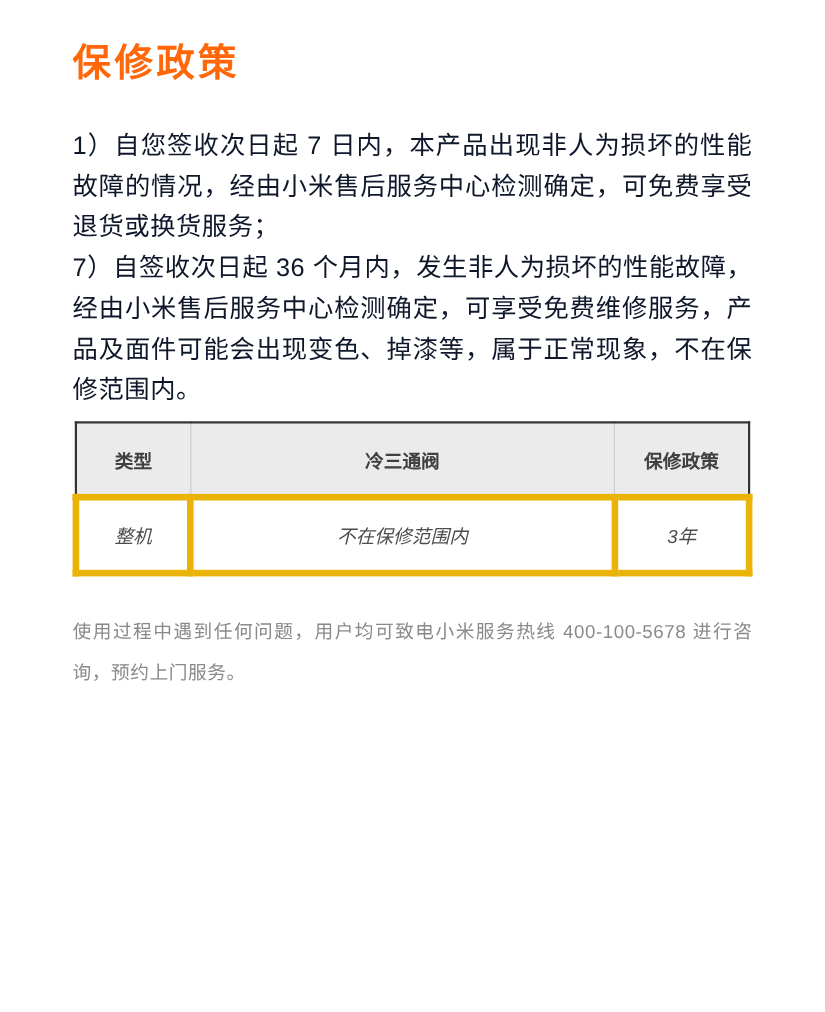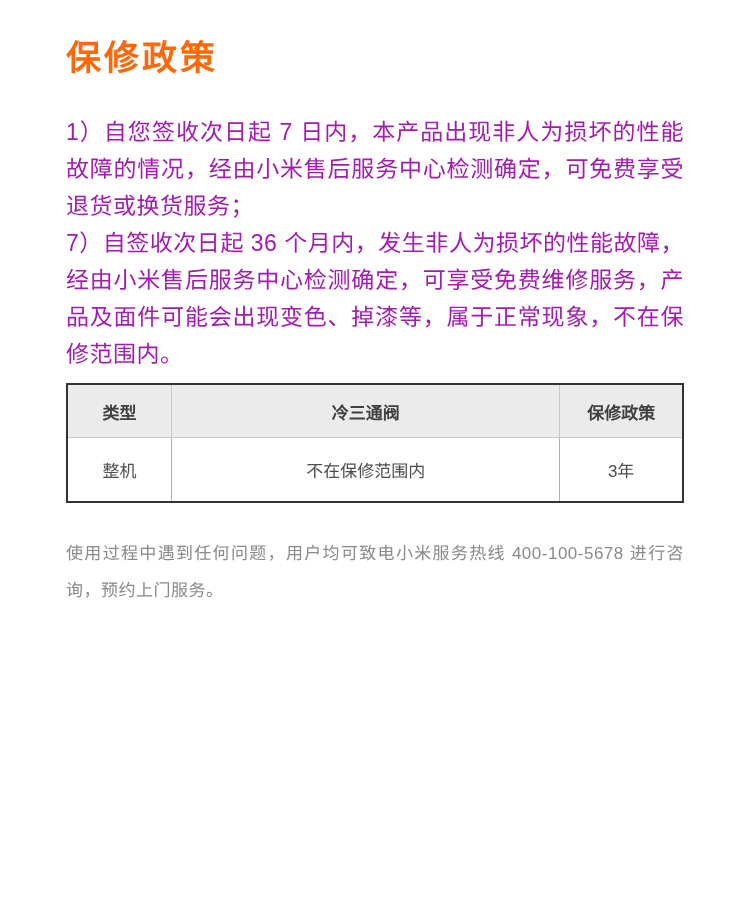--- a/index.html
+++ b/index.html
@@ -23,21 +23,21 @@
     line-height: 44px;
     font-weight: 600;
     letter-spacing: 3px;
     color: #ff6709;
   }
   .policy {
     margin-top: 34px;
     font-size: 23px;
     line-height: 37px;
     letter-spacing: 0.5px;
-    color: #a21caf;
+    color: #0f172a;
     text-align: justify;
   }
   .policy p {
     margin: 0;
     padding: 0;
   }
   .warranty-table {
     margin-top: 10px;
     width: 100%;
     border-collapse: collapse;
@@ -45,26 +45,27 @@
     text-align: center;
     font-size: 17px;
     color: #4d4d4d;
   }
   .warranty-table th {
     background: #ebebeb;
     height: 52px;
     font-weight: 600;
     color: #404040;
     border: 1px solid #c9c9c9;
-    padding: 0 6px;
+    padding: 6px 6px;
   }
   .warranty-table td {
     height: 63px;
-    border: 1px solid #eab308;
+    border: 6px solid #eab308;
     padding: 0 6px;
+    font-style: italic;
   }
   .col-type   { width: 17%; }
   .col-content{ width: 63%; }
   .col-period { width: 20%; }
   .footer-note {
     margin: 32px 0 0 0;
     font-size: 17px;
     line-height: 37px;
     letter-spacing: 0.5px;
     color: #8a8a8a;

